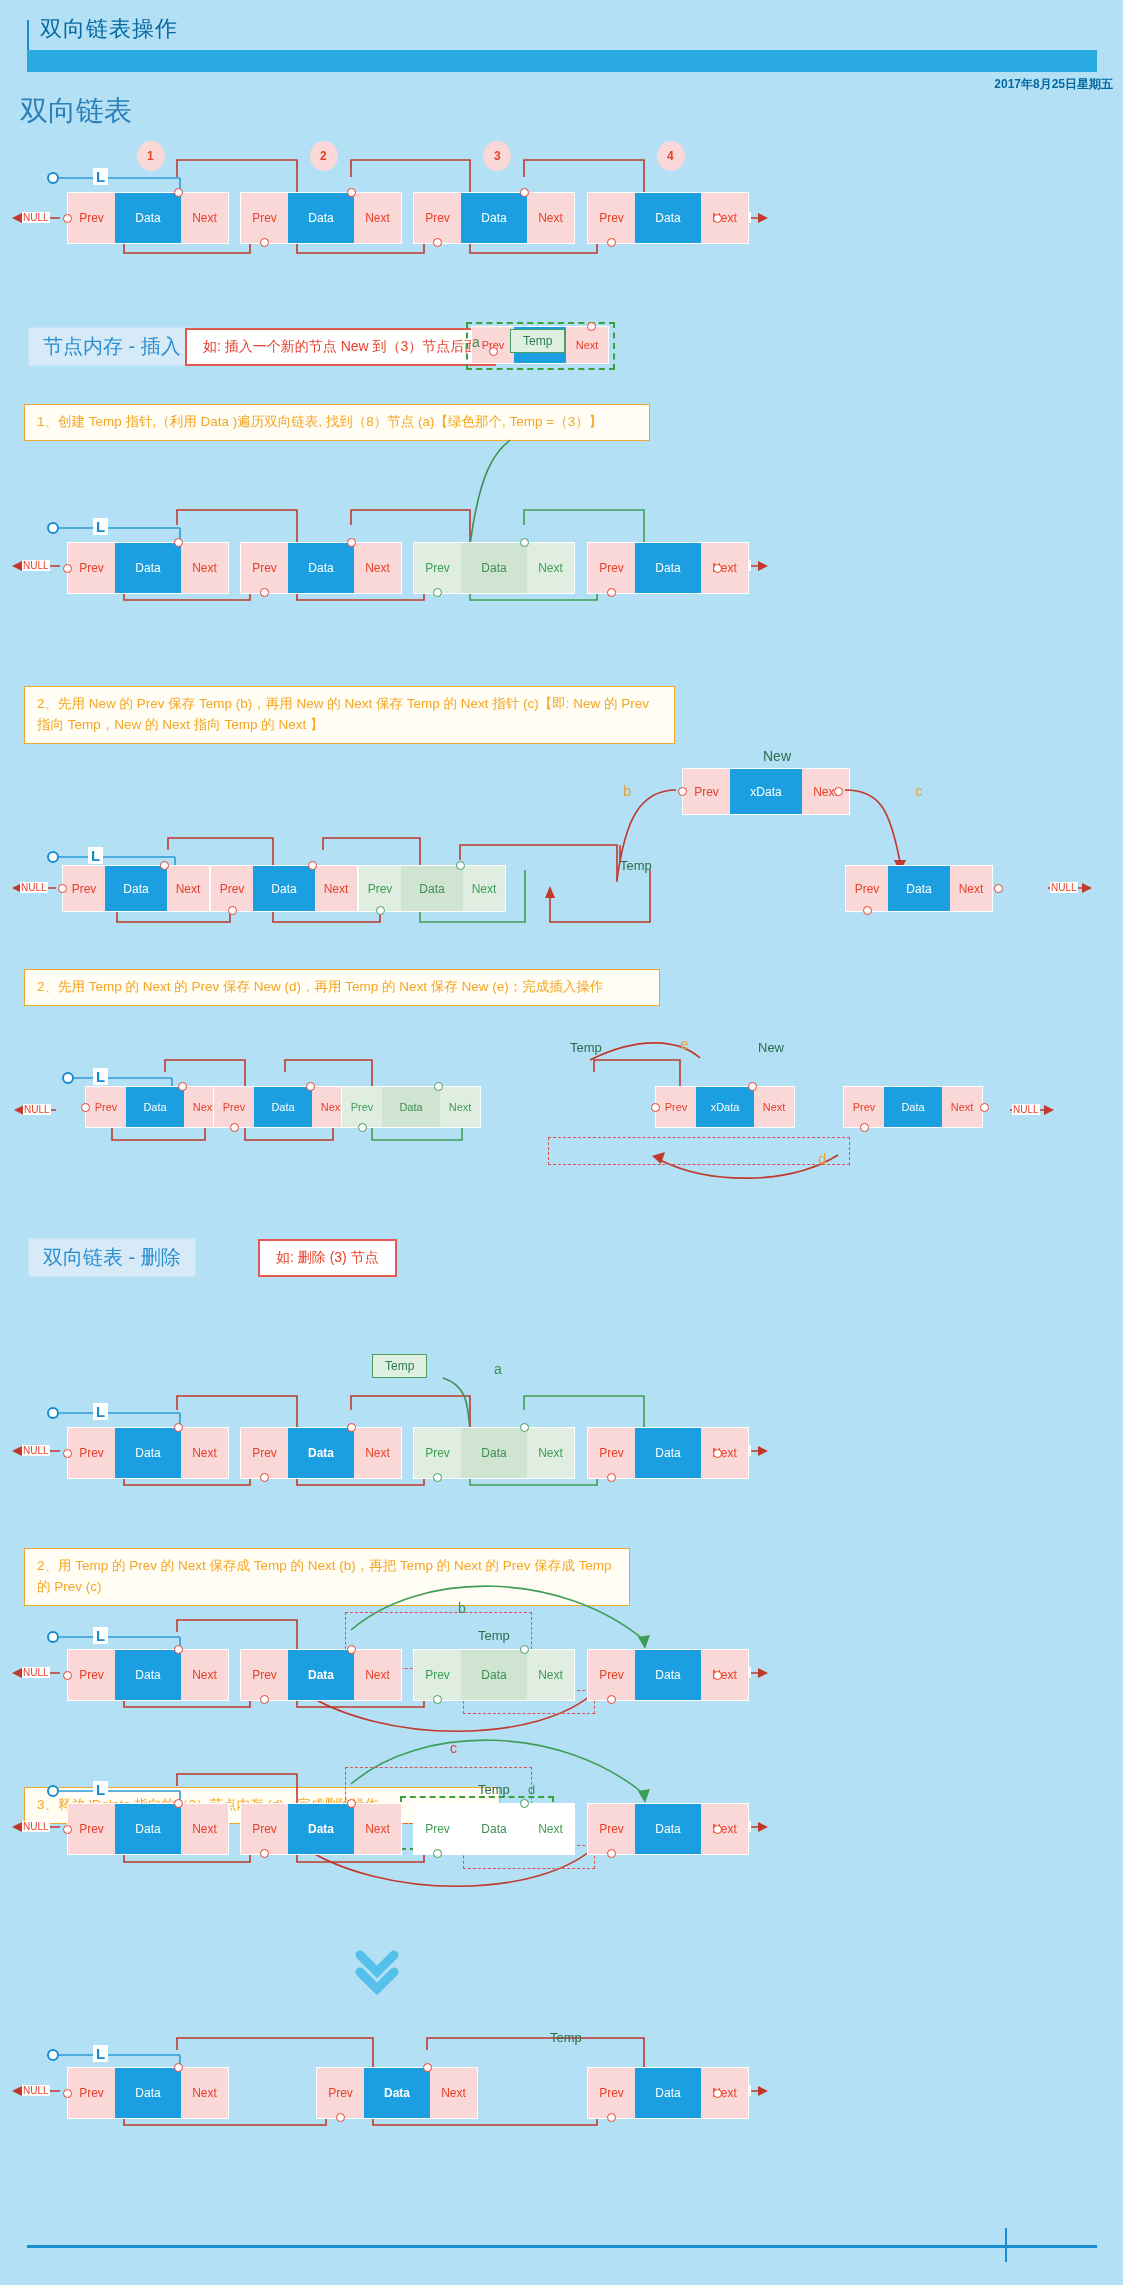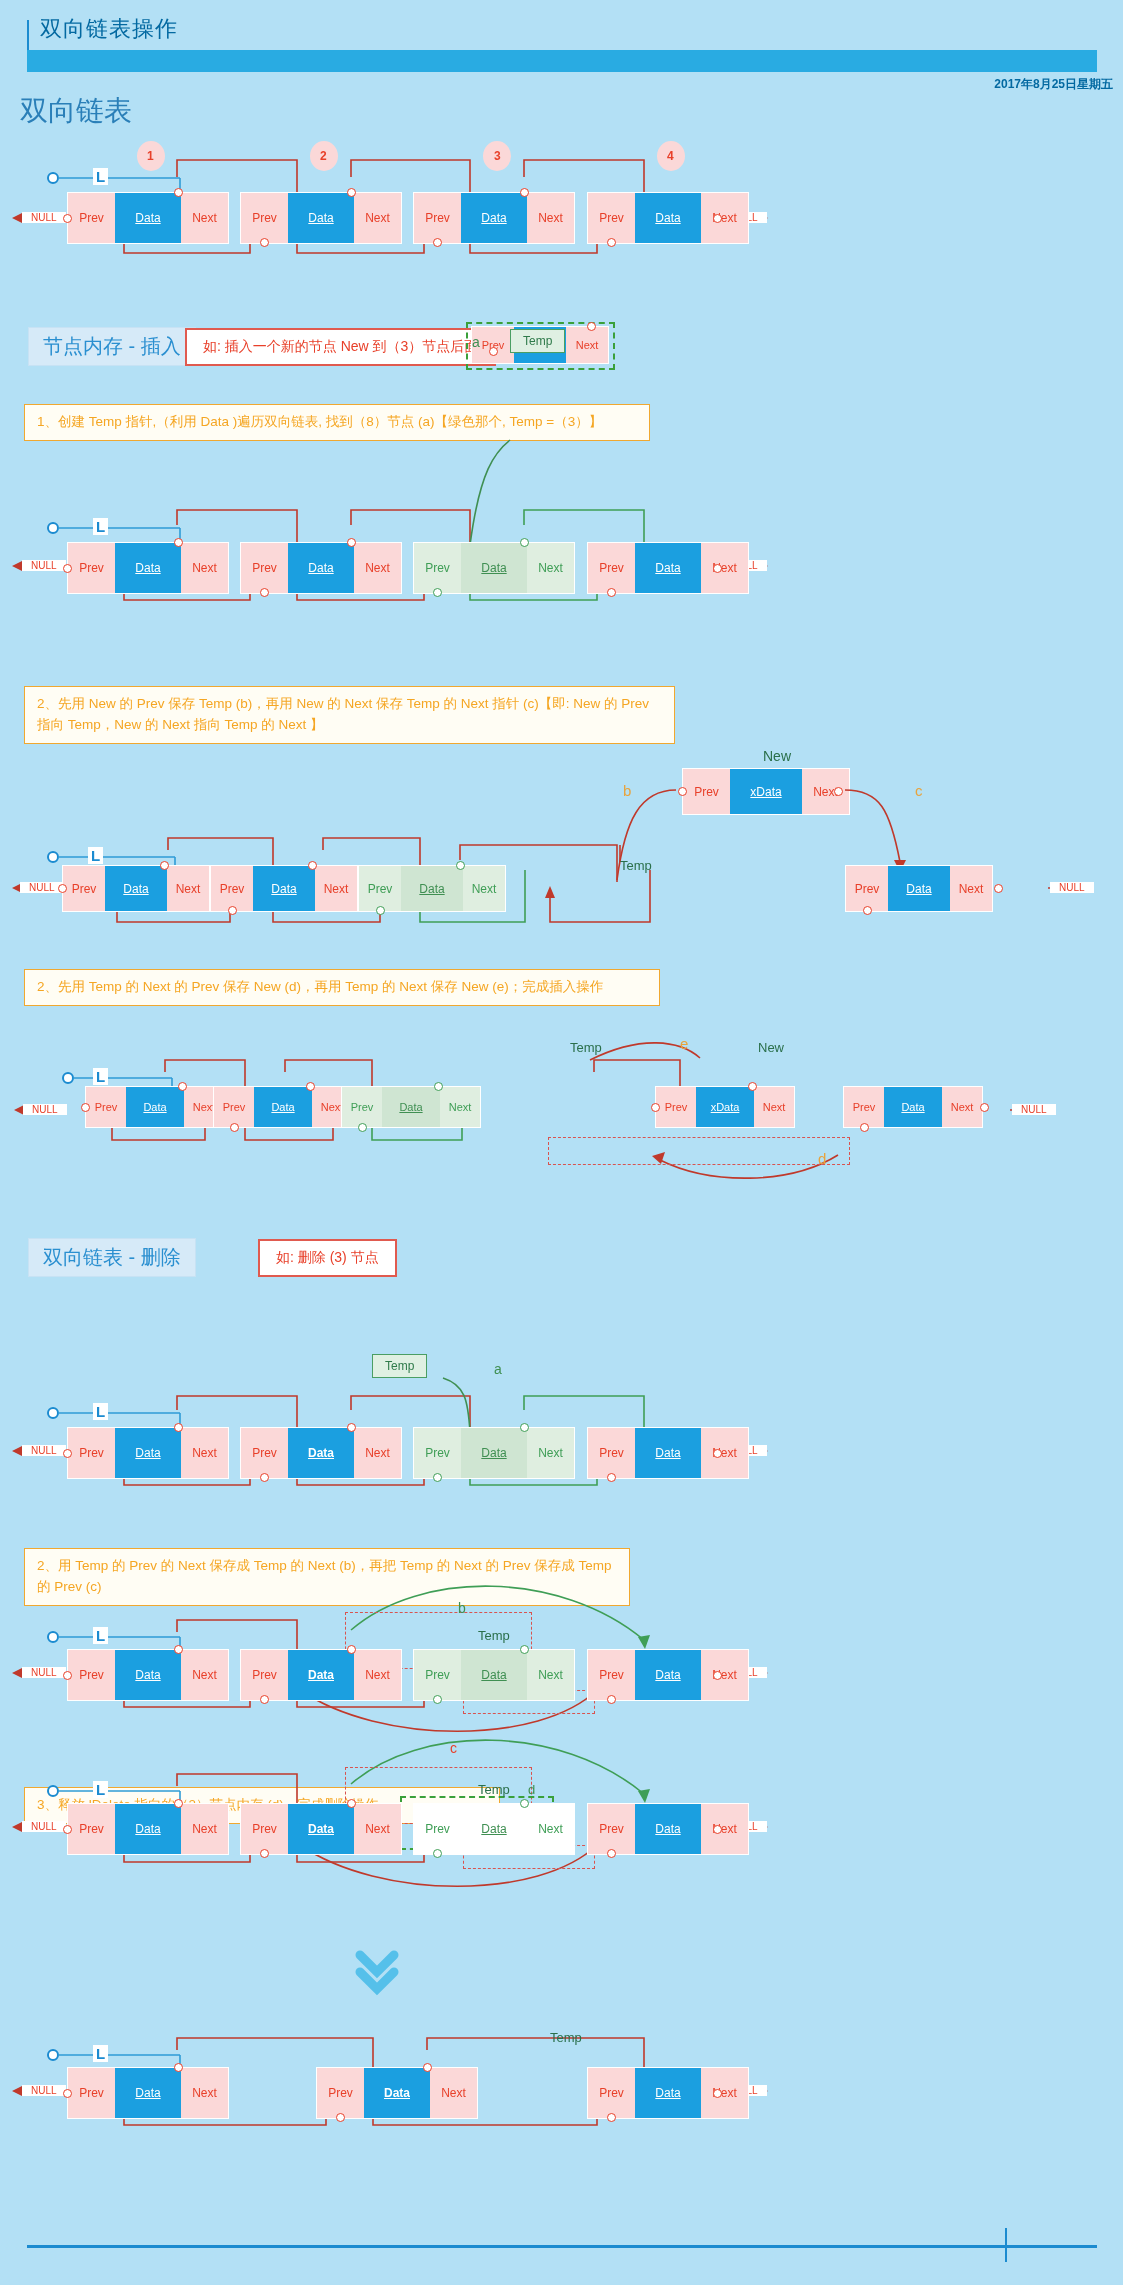--- a/index.html
+++ b/index.html
@@ -24,21 +24,21 @@
         color:#2a8fd0;font-size:20px;padding:5px 14px;white-space:nowrap;}
   .redbox{position:absolute;background:#ffffff;border:2px solid #e05a4f;
           color:#e8402a;font-size:14px;padding:8px 16px;white-space:nowrap;}
   .notebox{position:absolute;background:#fffdf4;border:1px solid #f0a830;
            color:#f5a623;font-size:13.5px;padding:7px 12px;line-height:1.55;}
 
   
   .node{position:absolute;height:50px;display:flex;border:1px solid #ffffff;box-sizing:content-box;}
   .cell{display:flex;align-items:center;justify-content:center;font-size:12px;height:50px;box-sizing:border-box;}
   .cell.prev,.cell.next{width:47px;background:#fbd8d8;color:#e8402a;}
-  .cell.data{width:66px;background:#1b9fe0;color:#ffffff;text-decoration:underline;}
+  .cell.data{width:66px;background:#1b9fe0;color:#ffffff;}
   
   .node.green .cell.prev,.node.green .cell.next{background:#dfeee0;color:#3f9e56;}
   .node.green .cell.data{background:#cfe5d2;color:#3f8f52;}
   
   .node.faded .cell.prev,.node.faded .cell.next{background:#ffffff;color:#3f9e56;}
   .node.faded .cell.data{background:#ffffff;color:#3f8f52;}
   
   .node.newnode .cell.prev,.node.newnode .cell.next{background:#fbd8d8;color:#e8402a;}
   .node.newnode .cell.data{background:#1b9fe0;color:#ffffff;width:72px;}
   
@@ -52,21 +52,21 @@
   
   .dash-green{position:absolute;border:2.5px dashed #3aa03a;}
   .dash-red{position:absolute;border:1.5px dashed #d9534f;}
 
   
   .lbl{position:absolute;font-size:12px;white-space:nowrap;}
   .lbl.red{color:#e8402a;}
   .lbl.green{color:#3f8f52;}
   .lbl.orange{color:#e8a33d;font-size:15px;}
   .lbl.dark{color:#2a6f4a;}
-  .lbl.null{background:#ffffff;color:#e8402a;font-size:10px;padding:0 9px;}
+  .lbl.null{background:#ffffff;color:#e8402a;font-size:10px;padding:0 1px;}
   .lbl.Lbox{background:#ffffff;color:#1b8bd0;font-size:15px;font-weight:bold;padding:0 3px;}
 
   .tempbox{position:absolute;background:#dff0e2;border:1px solid #4a9e63;color:#2f7a4a;
            font-size:12px;padding:4px 12px;white-space:nowrap;}
 
   svg.ov{position:absolute;left:0;top:0;width:1123px;height:2285px;pointer-events:none;overflow:visible;}
 
   .footline{position:absolute;left:27px;top:2245px;width:1070px;height:3px;background:#1b8bd0;}
   .foottick{position:absolute;left:1005px;top:2228px;width:2px;height:34px;background:#1b8bd0;}
 </style>

